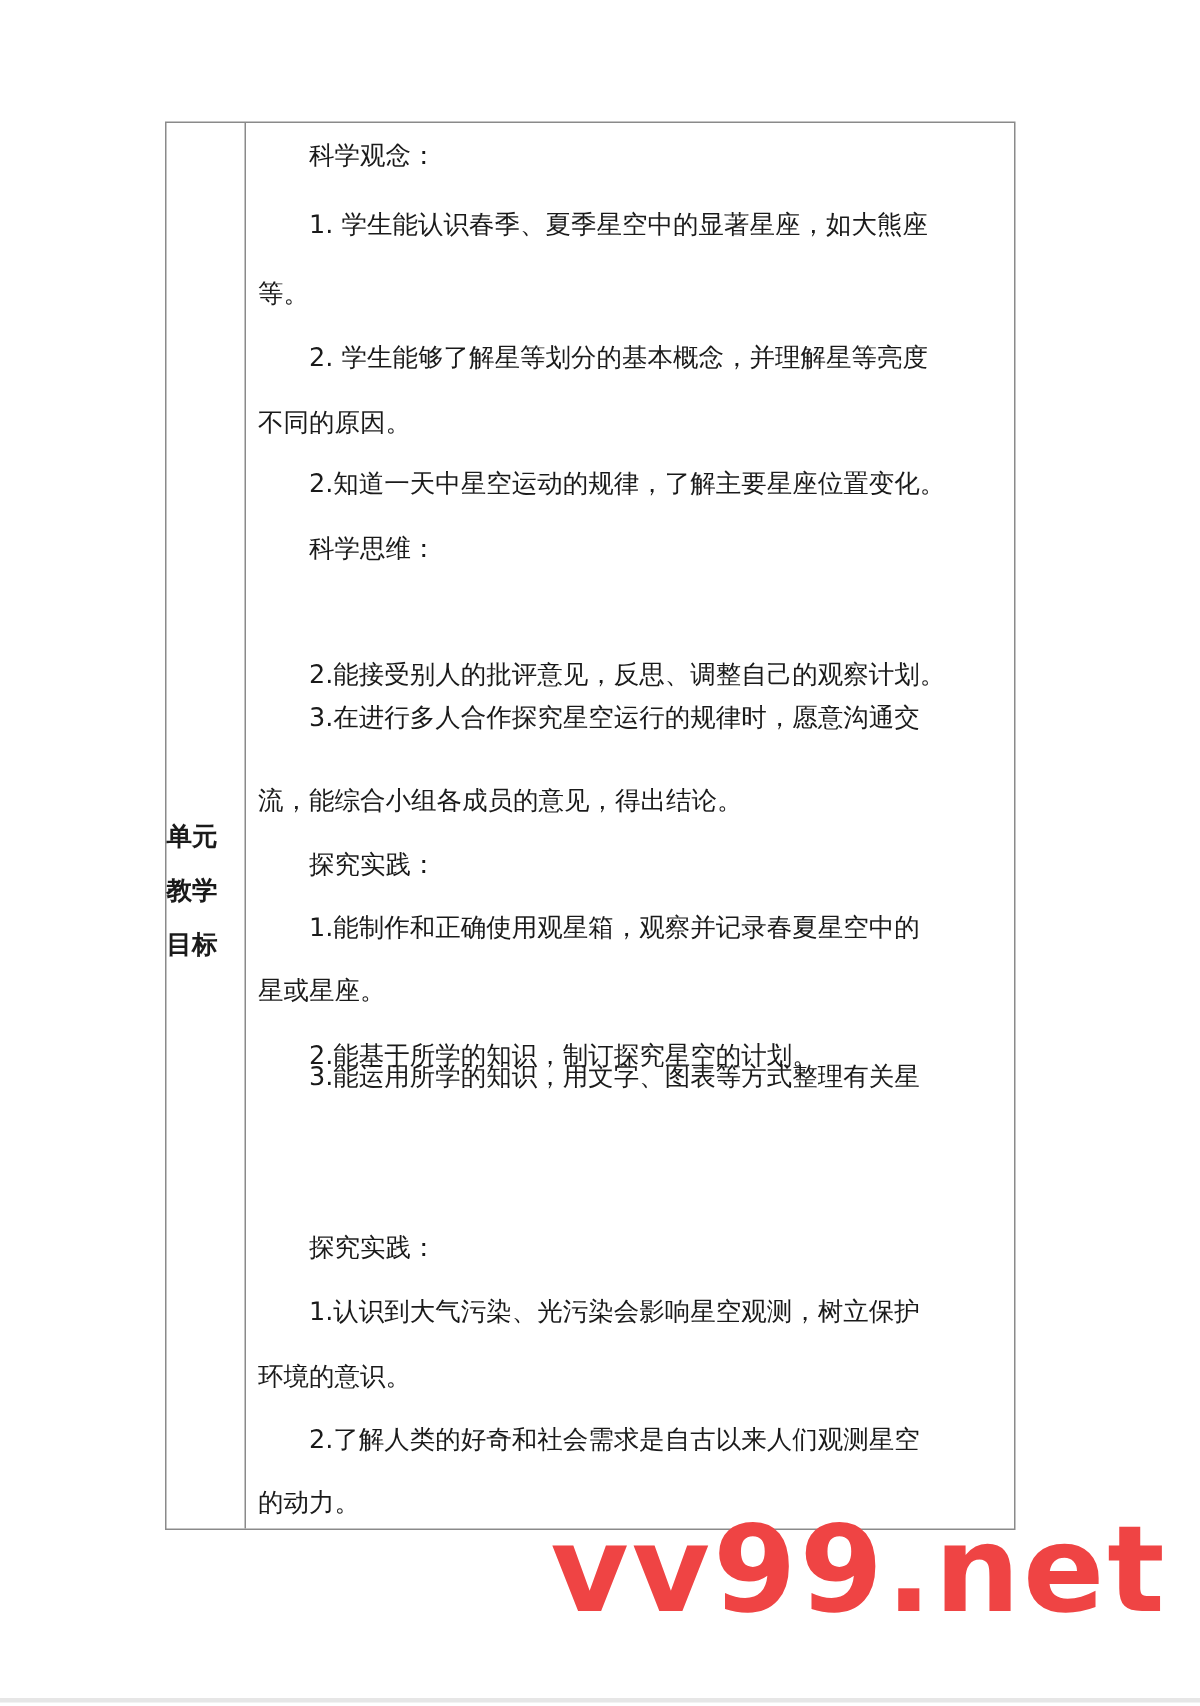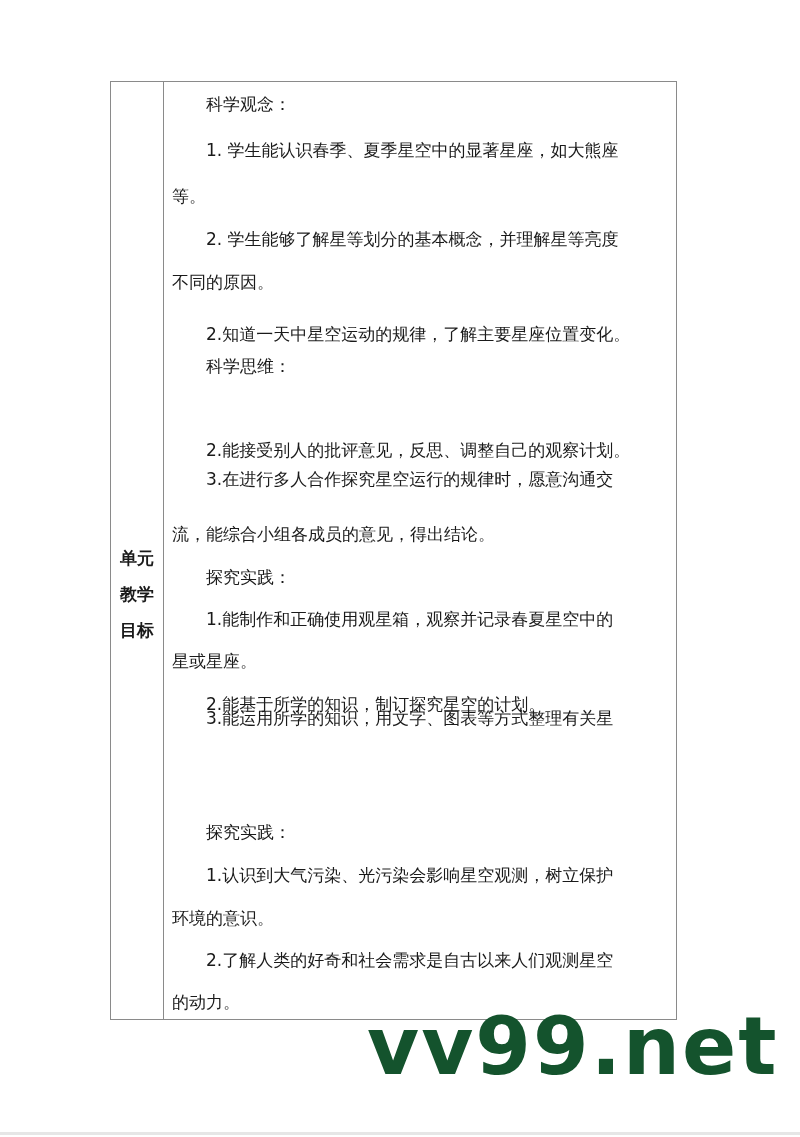--- a/index.html
+++ b/index.html
@@ -2,49 +2,49 @@
 <html><head>
 <meta charset="utf-8">
 <style>
   html, body { margin:0; padding:0; }
   body { width:800px; height:1137px; background:#ffffff; position:relative; overflow:hidden;
          font-family:"DejaVu Sans", "Liberation Sans", sans-serif; color:#1a1a1a; }
   .tbl { position:absolute; left:110px; top:81px; width:567px; height:939px;
          border:1px solid #8a8a8a; box-sizing:border-box; }
   .col-label { position:absolute; left:0; top:0; width:53px; height:100%;
                border-right:1px solid #8a8a8a; box-sizing:border-box; }
-  .label-text { position:absolute; left:0; width:52px; top:458px; text-align:center;
+  .label-text { position:absolute; left:0; width:52px; top:458px; 
                 font-weight:bold; font-size:17px; line-height:36px; }
   .col-content { position:absolute; left:53px; top:0; right:0; height:100%; padding:0 6px 0 8px; box-sizing:border-box; }
   .line { position:absolute; left:8px; font-size:17px; white-space:nowrap; height:24px; line-height:24px; }
   .ind { left:42px; }
   .head { font-weight:normal; }
   .watermark { position:absolute; left:367px; top:1000px; font-family:"DejaVu Sans", sans-serif;
-               font-weight:bold; font-size:80px; color:#14532d; letter-spacing:2px; }
+               font-weight:bold; font-size:80px; color:#ef4444; letter-spacing:2px; }
   .bottom-rule { position:absolute; left:0; right:0; top:1132px; height:3px; background:#e6e6e6; }
 </style>
 </head>
 <body>
 
 <div class="tbl">
   <div class="col-label">
     <div class="label-text">
       <div>单元</div>
       <div>教学</div>
       <div>目标</div>
     </div>
   </div>
   <div class="col-content">
 
     <div class="line ind head" style="top:10px">科学观念：</div>
     <div class="line ind" style="top:56px">1. 学生能认识春季、夏季星空中的显著星座，如大熊座</div>
     <div class="line" style="top:102px">等。</div>
     <div class="line ind" style="top:145px">2. 学生能够了解星等划分的基本概念，并理解星等亮度</div>
     <div class="line" style="top:188px">不同的原因。</div>
-    <div class="line ind" style="top:240px">2.知道一天中星空运动的规律，了解主要星座位置变化。</div>
+    <div class="line ind" style="top:229px">2.知道一天中星空运动的规律，了解主要星座位置变化。</div>
 
     <div class="line ind head" style="top:272px">科学思维：</div>
     <div class="line ind" style="top:356px">2.能接受别人的批评意见，反思、调整自己的观察计划。</div>
     <div class="line ind" style="top:385px">3.在进行多人合作探究星空运行的规律时，愿意沟通交</div>
     <div class="line" style="top:440px">流，能综合小组各成员的意见，得出结论。</div>
 
     <div class="line ind head" style="top:483px">探究实践：</div>
     <div class="line ind" style="top:525px">1.能制作和正确使用观星箱，观察并记录春夏星空中的</div>
     <div class="line" style="top:567px">星或星座。</div>
     <div class="line ind" style="top:610px">2.能基于所学的知识，制订探究星空的计划。</div>

